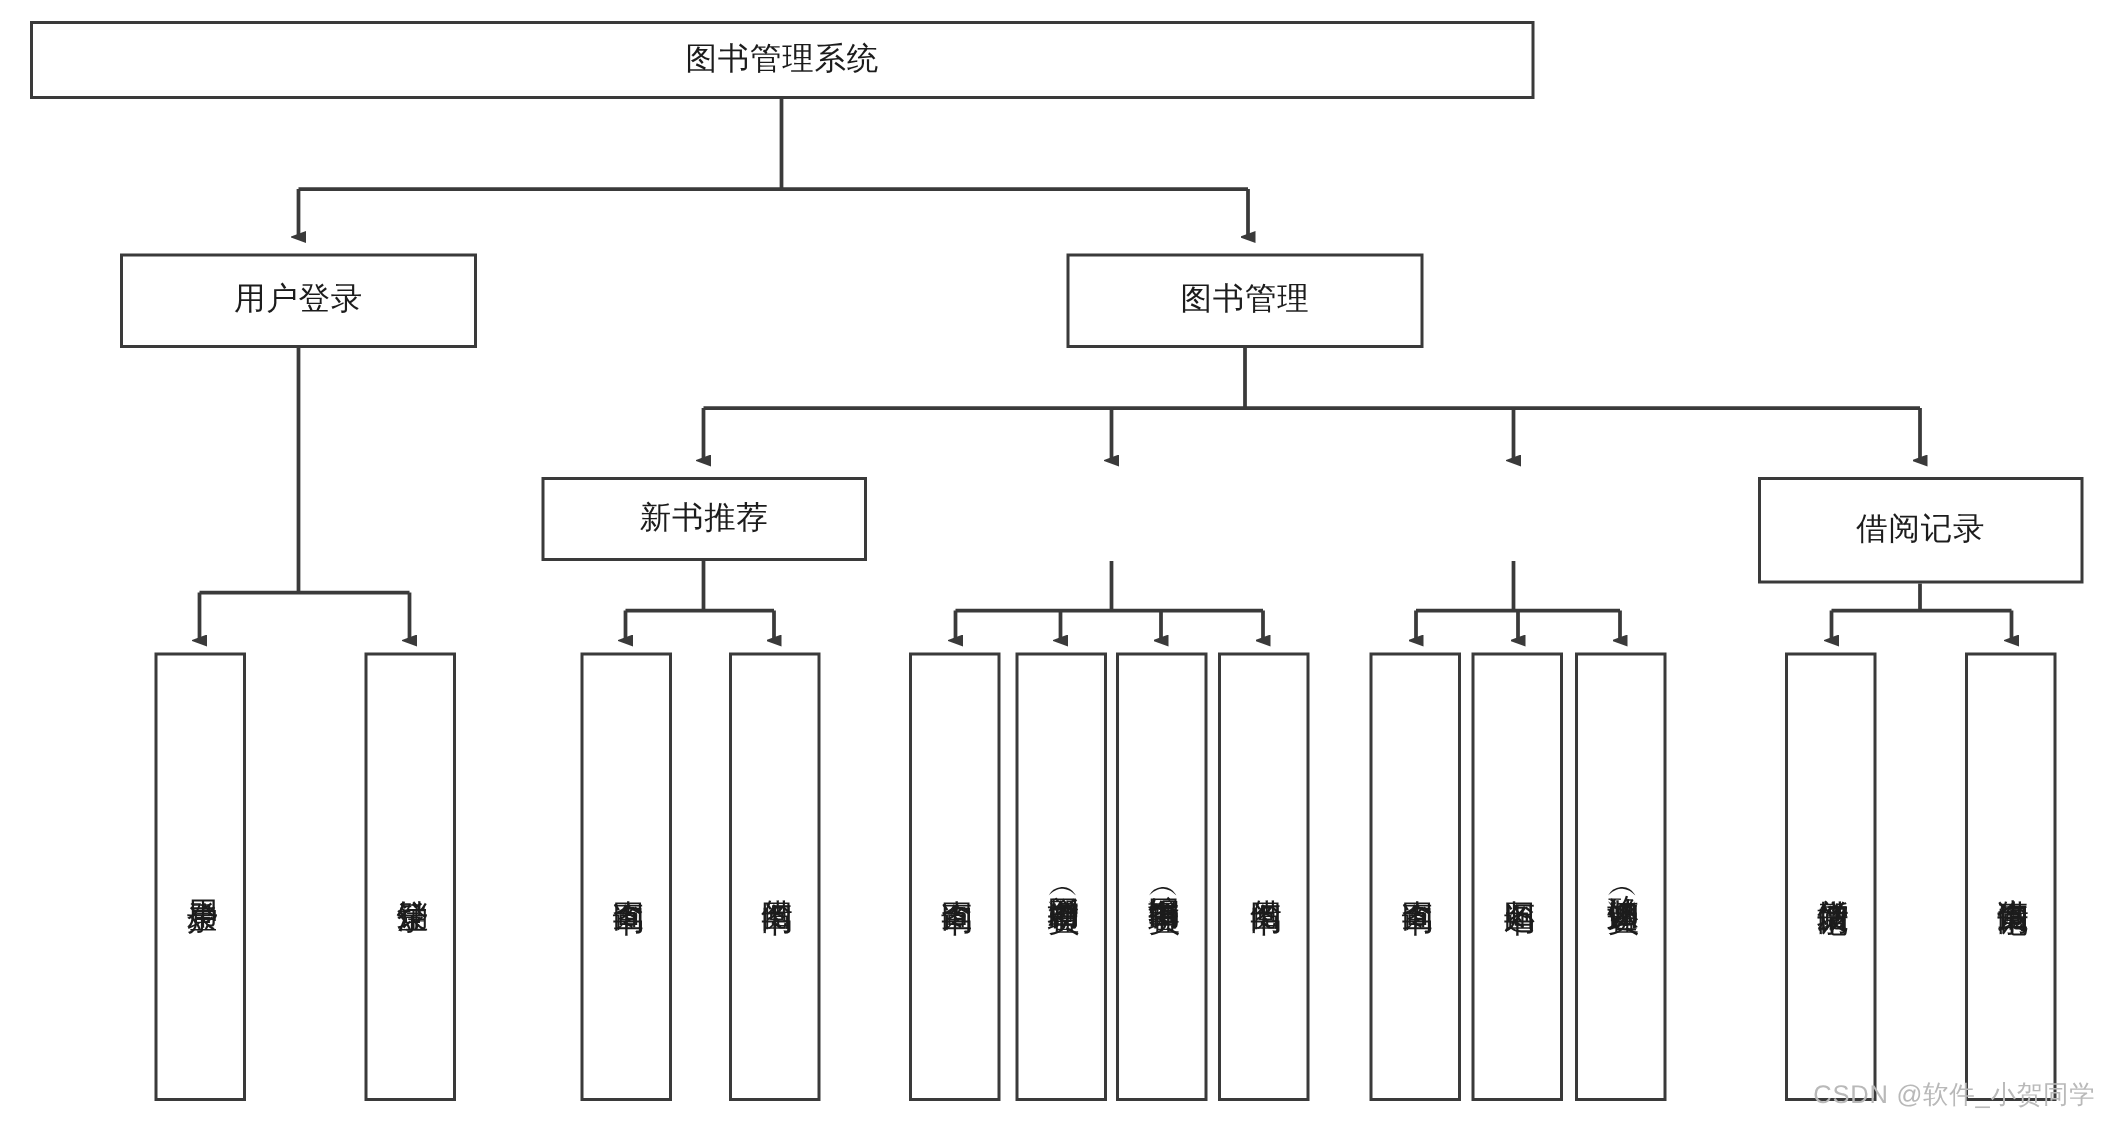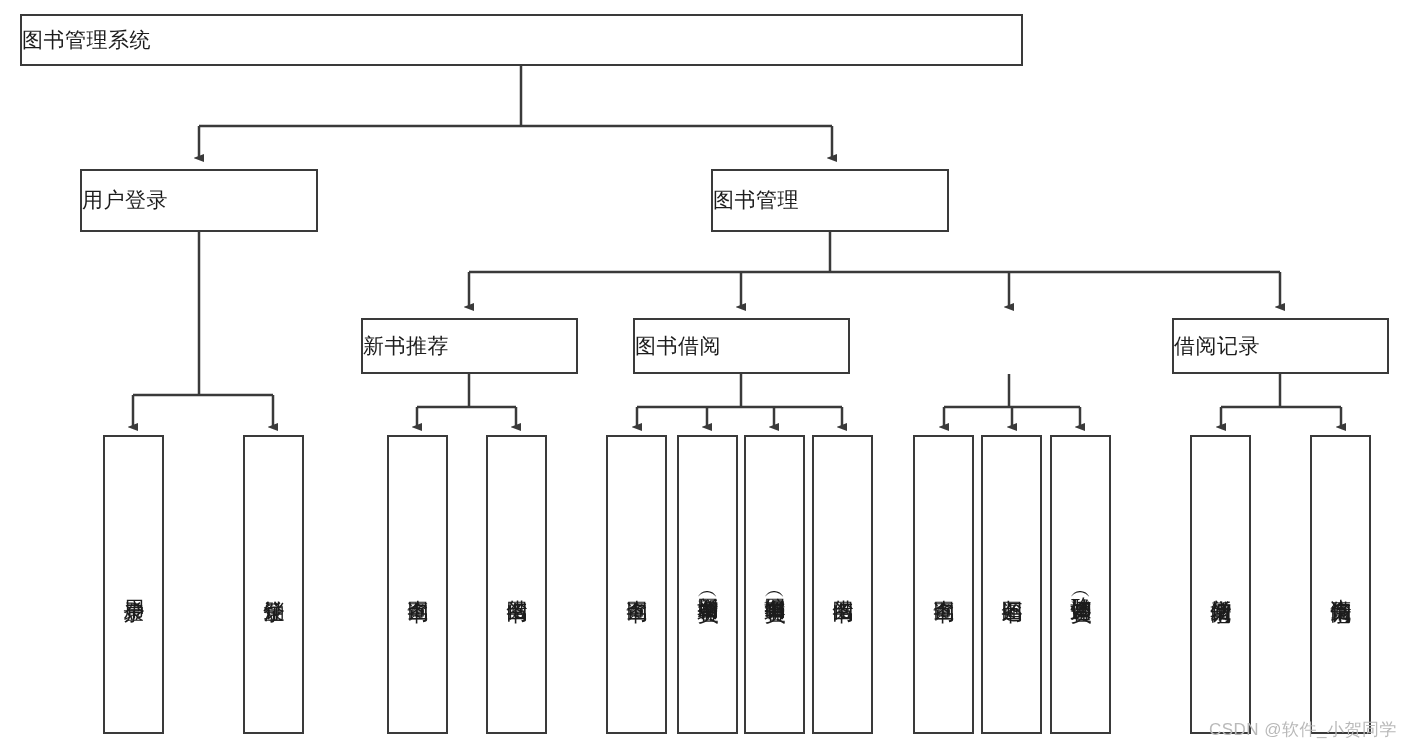--- a/index.html
+++ b/index.html
@@ -25,21 +25,21 @@
     height: 747px;
     pointer-events: none;
   }
   .node {
     position: absolute;
     box-sizing: border-box;
     border: 2.5px solid #3a3a3a;
     background: #ffffff;
     display: flex;
     align-items: center;
-    justify-content: flex-start;
+    justify-content: center;
     z-index: 2;
   }
   .node .label {
     color: #1c1c1c;
     font-size: 21px;
     line-height: 1.15;
     letter-spacing: 0.5px;
     white-space: nowrap;
   }
   
@@ -130,24 +130,21 @@
   <div class="node" style="left:80px; top:169px; width:238px; height:63px;">
     <span class="label">用户登录</span>
   </div>
   <div class="node" style="left:361px; top:318px; width:217px; height:56px;">
     <span class="label">新书推荐</span>
   </div>
 
   <div class="node" style="left:711px; top:169px; width:238px; height:63px;">
     <span class="label">图书管理</span>
   </div>
-  <div class="node" style="left:633px; top:318px; width:217px; height:56px;">
-    <span class="label">图书借阅</span>
-  </div>
-  <div class="node" style="left:1172px; top:318px; width:217px; height:56px;">
+  <div class="node" style="left:1172px; top:318px; width:217px; height:71px;">
     <span class="label">借阅记录</span>
   </div>
 
   <div class="node vertical" style="left:103px; top:435px; width:61px; height:299px;">
     <span class="label">用户登录</span>
   </div>
   <div class="node vertical" style="left:243px; top:435px; width:61px; height:299px;">
     <span class="label">注销登录</span>
   </div>
 

